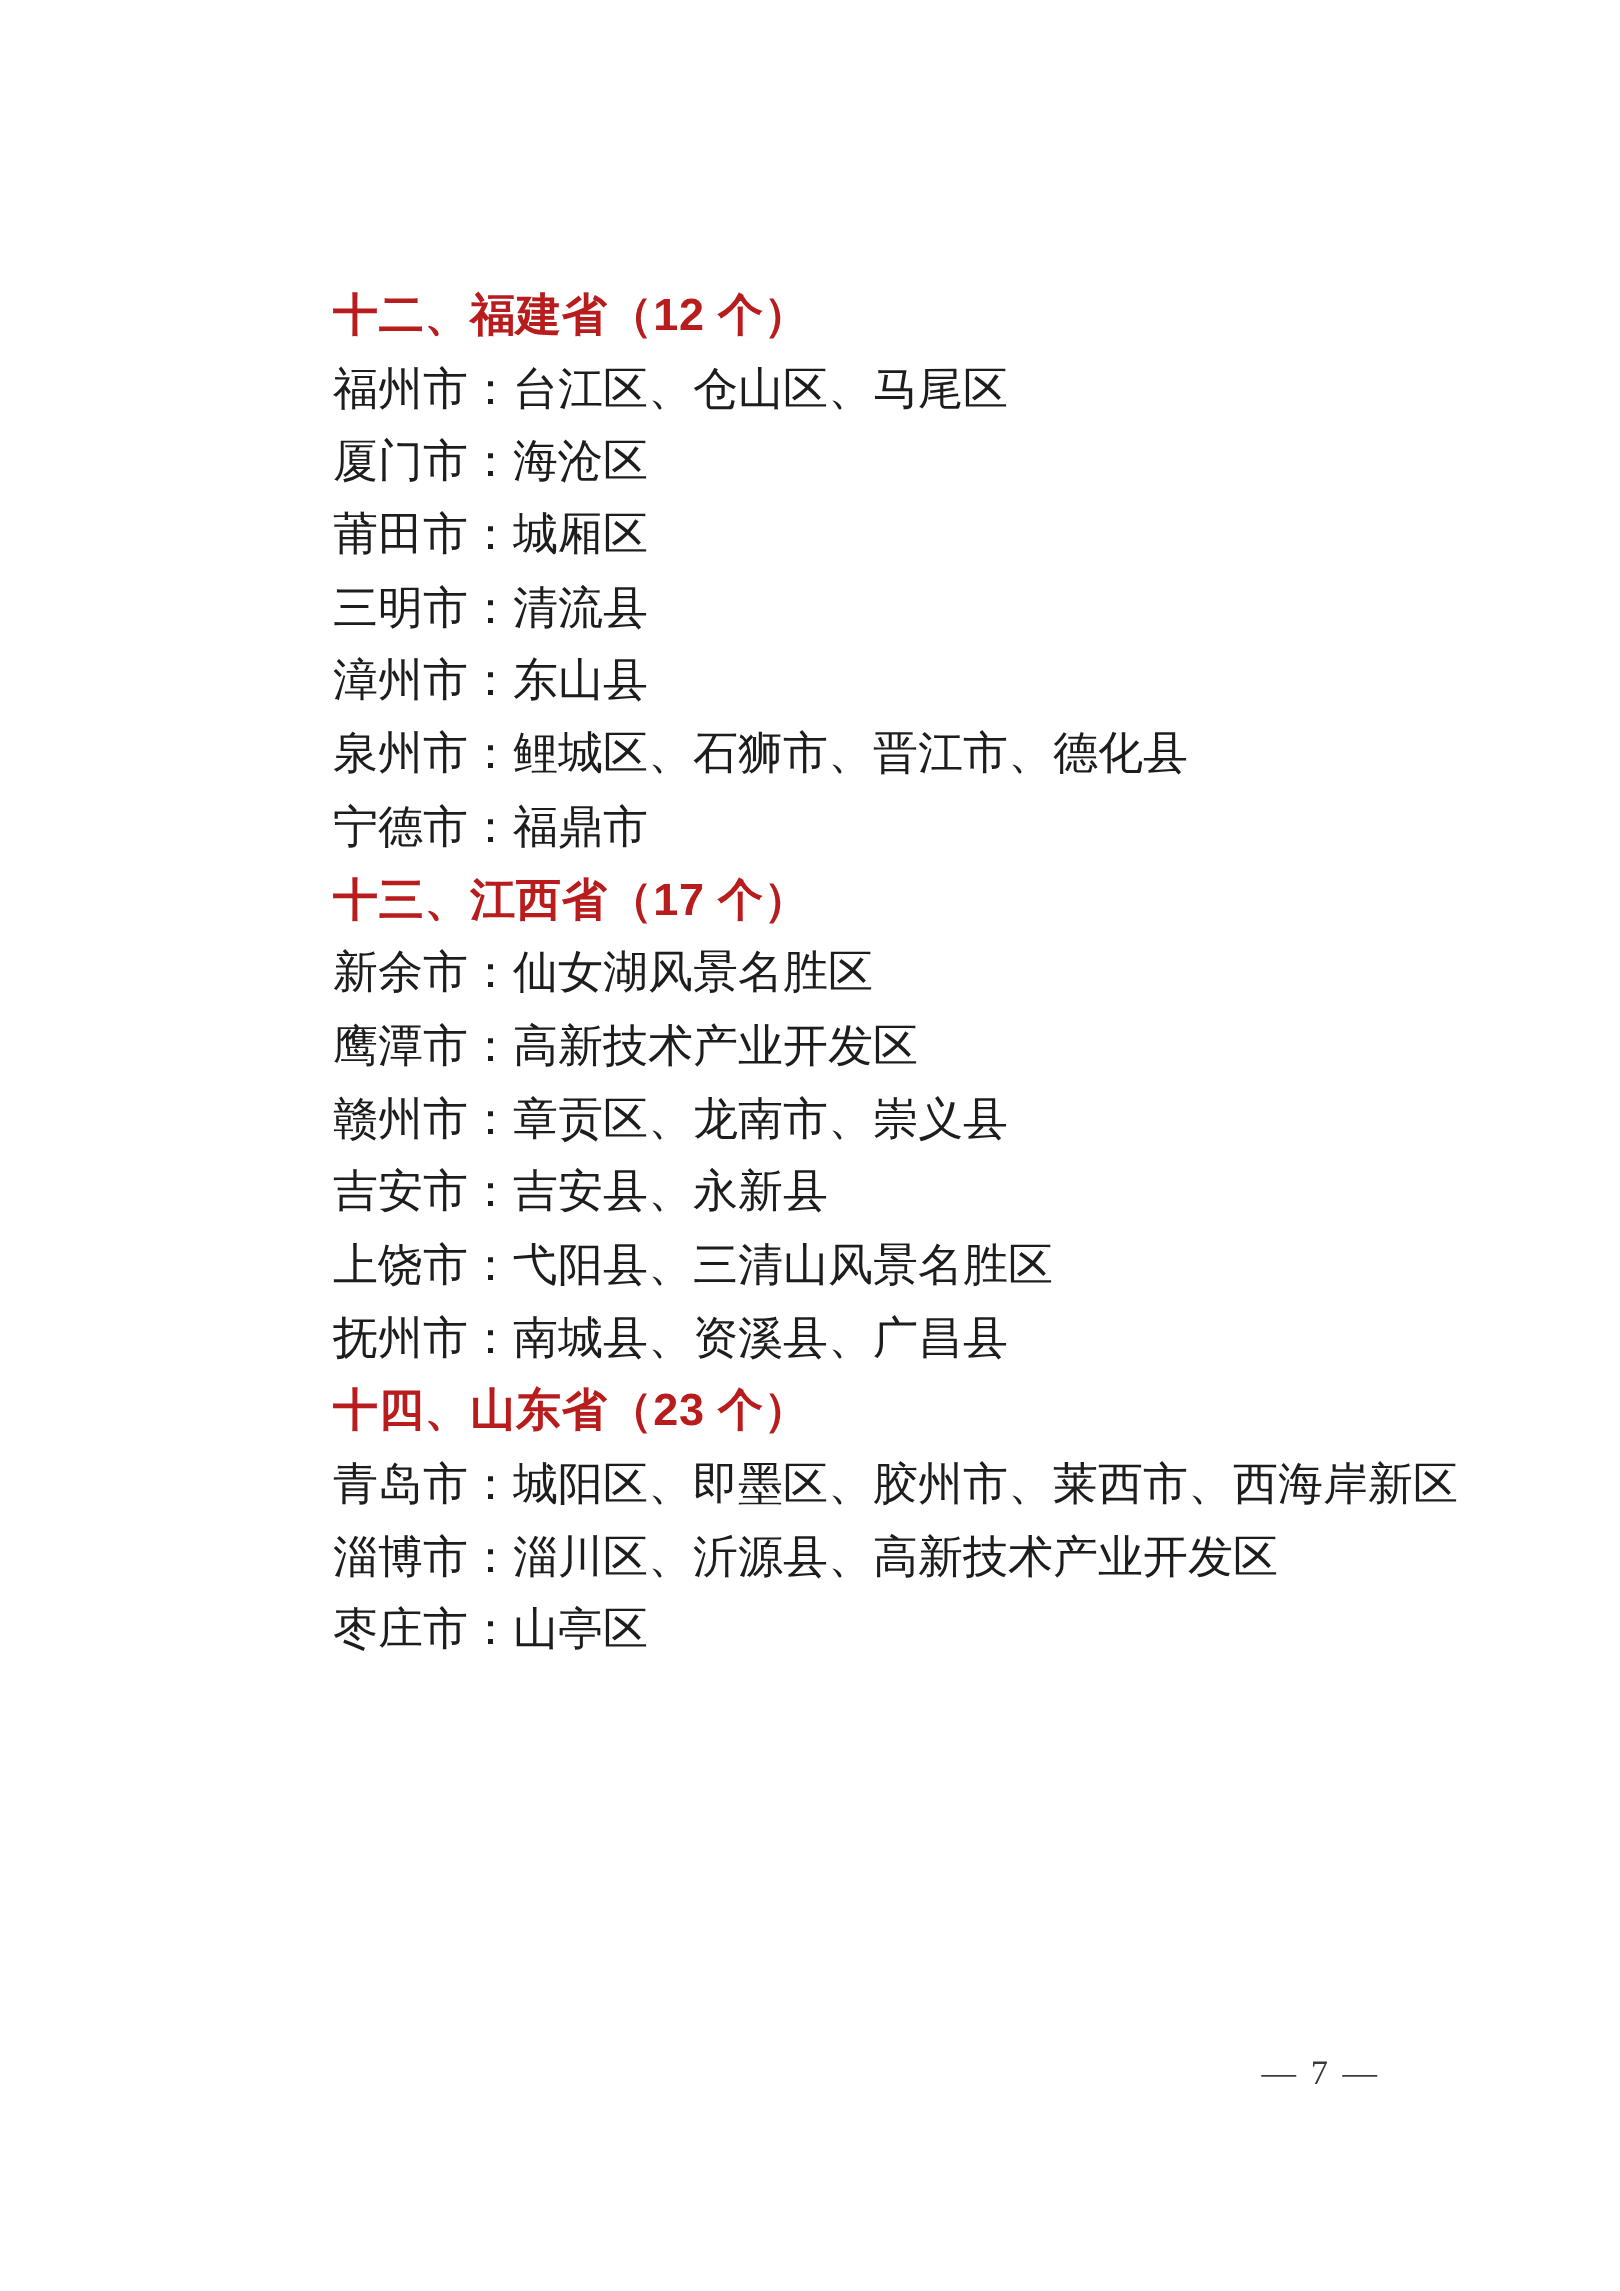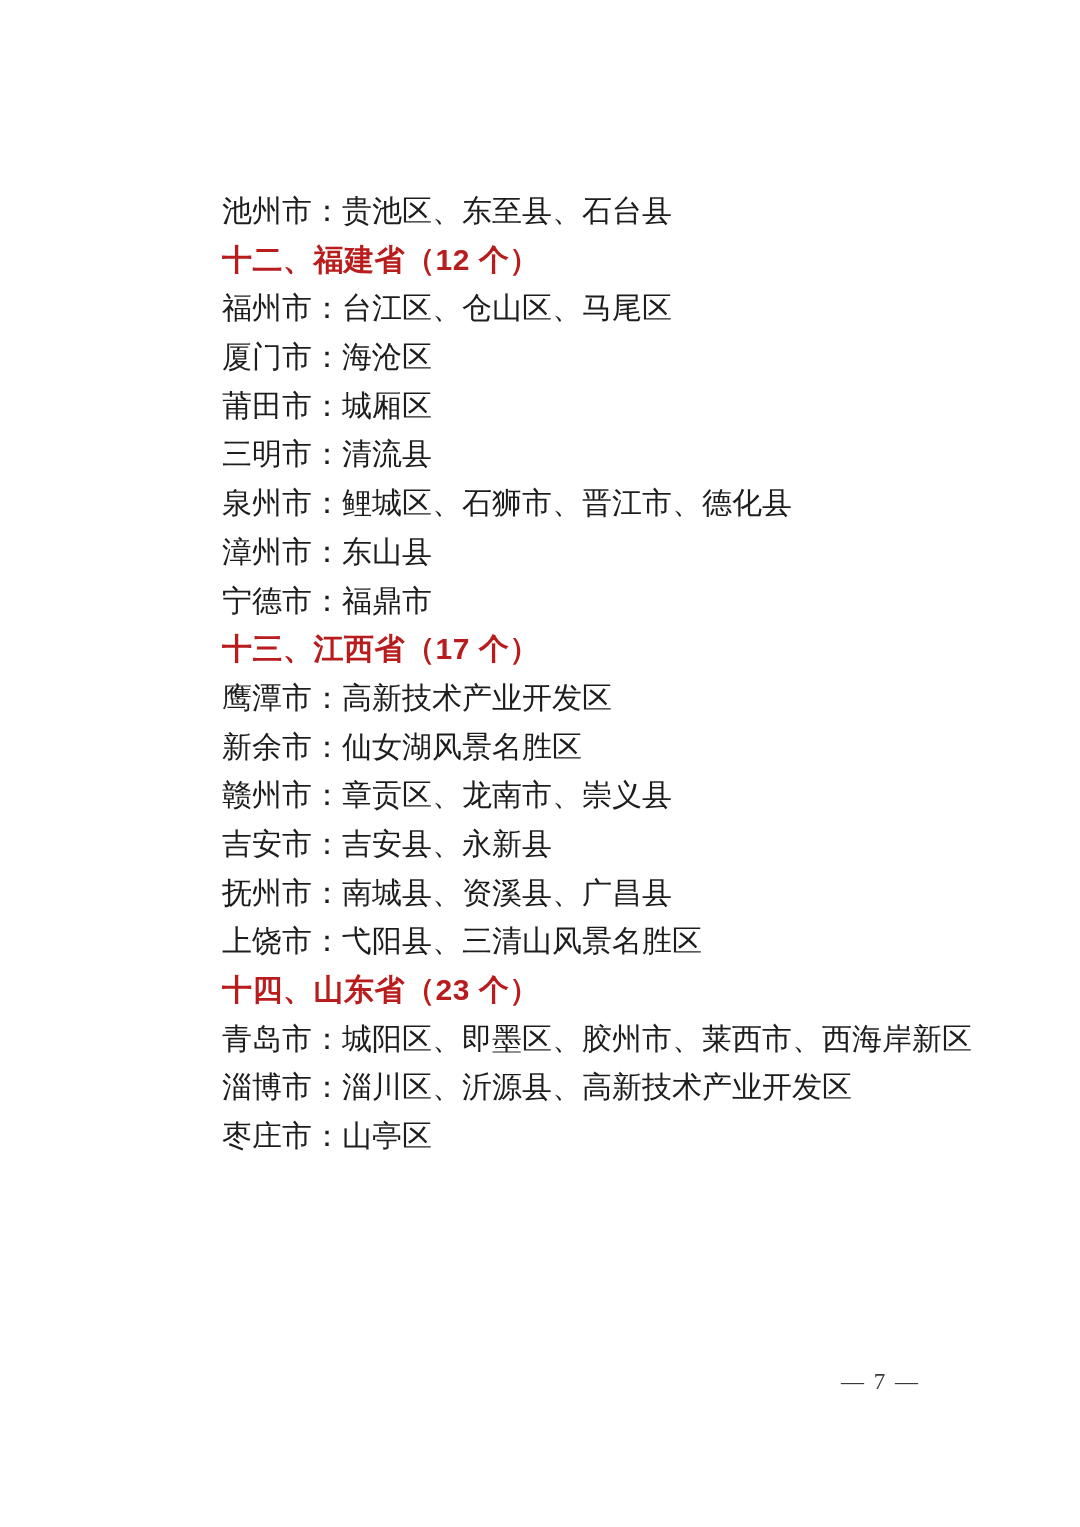--- a/index.html
+++ b/index.html
@@ -55,36 +55,35 @@
     font-family: "Liberation Serif", "DejaVu Serif", serif;
     letter-spacing: 2px;
   }
 </style>
 </head>
 <body>
 
 <div class="page">
 
   <div class="doc-body">
-    <p class="line entry">池州市：贵池区、东至县、石台县</p>
     <p class="line heading">十二、福建省（12 个）</p>
     <p class="line entry">福州市：台江区、仓山区、马尾区</p>
     <p class="line entry">厦门市：海沧区</p>
     <p class="line entry">莆田市：城厢区</p>
     <p class="line entry">三明市：清流县</p>
+    <p class="line entry">漳州市：东山县</p>
     <p class="line entry">泉州市：鲤城区、石狮市、晋江市、德化县</p>
-    <p class="line entry">漳州市：东山县</p>
     <p class="line entry">宁德市：福鼎市</p>
     <p class="line heading">十三、江西省（17 个）</p>
+    <p class="line entry">新余市：仙女湖风景名胜区</p>
     <p class="line entry">鹰潭市：高新技术产业开发区</p>
-    <p class="line entry">新余市：仙女湖风景名胜区</p>
     <p class="line entry">赣州市：章贡区、龙南市、崇义县</p>
     <p class="line entry">吉安市：吉安县、永新县</p>
+    <p class="line entry">上饶市：弋阳县、三清山风景名胜区</p>
     <p class="line entry">抚州市：南城县、资溪县、广昌县</p>
-    <p class="line entry">上饶市：弋阳县、三清山风景名胜区</p>
     <p class="line heading">十四、山东省（23 个）</p>
     <p class="line entry">青岛市：城阳区、即墨区、胶州市、莱西市、西海岸新区</p>
     <p class="line entry">淄博市：淄川区、沂源县、高新技术产业开发区</p>
     <p class="line entry">枣庄市：山亭区</p>
   </div>
 
   <div class="footer">
     <span class="page-number">— 7 —</span>
   </div>
 

